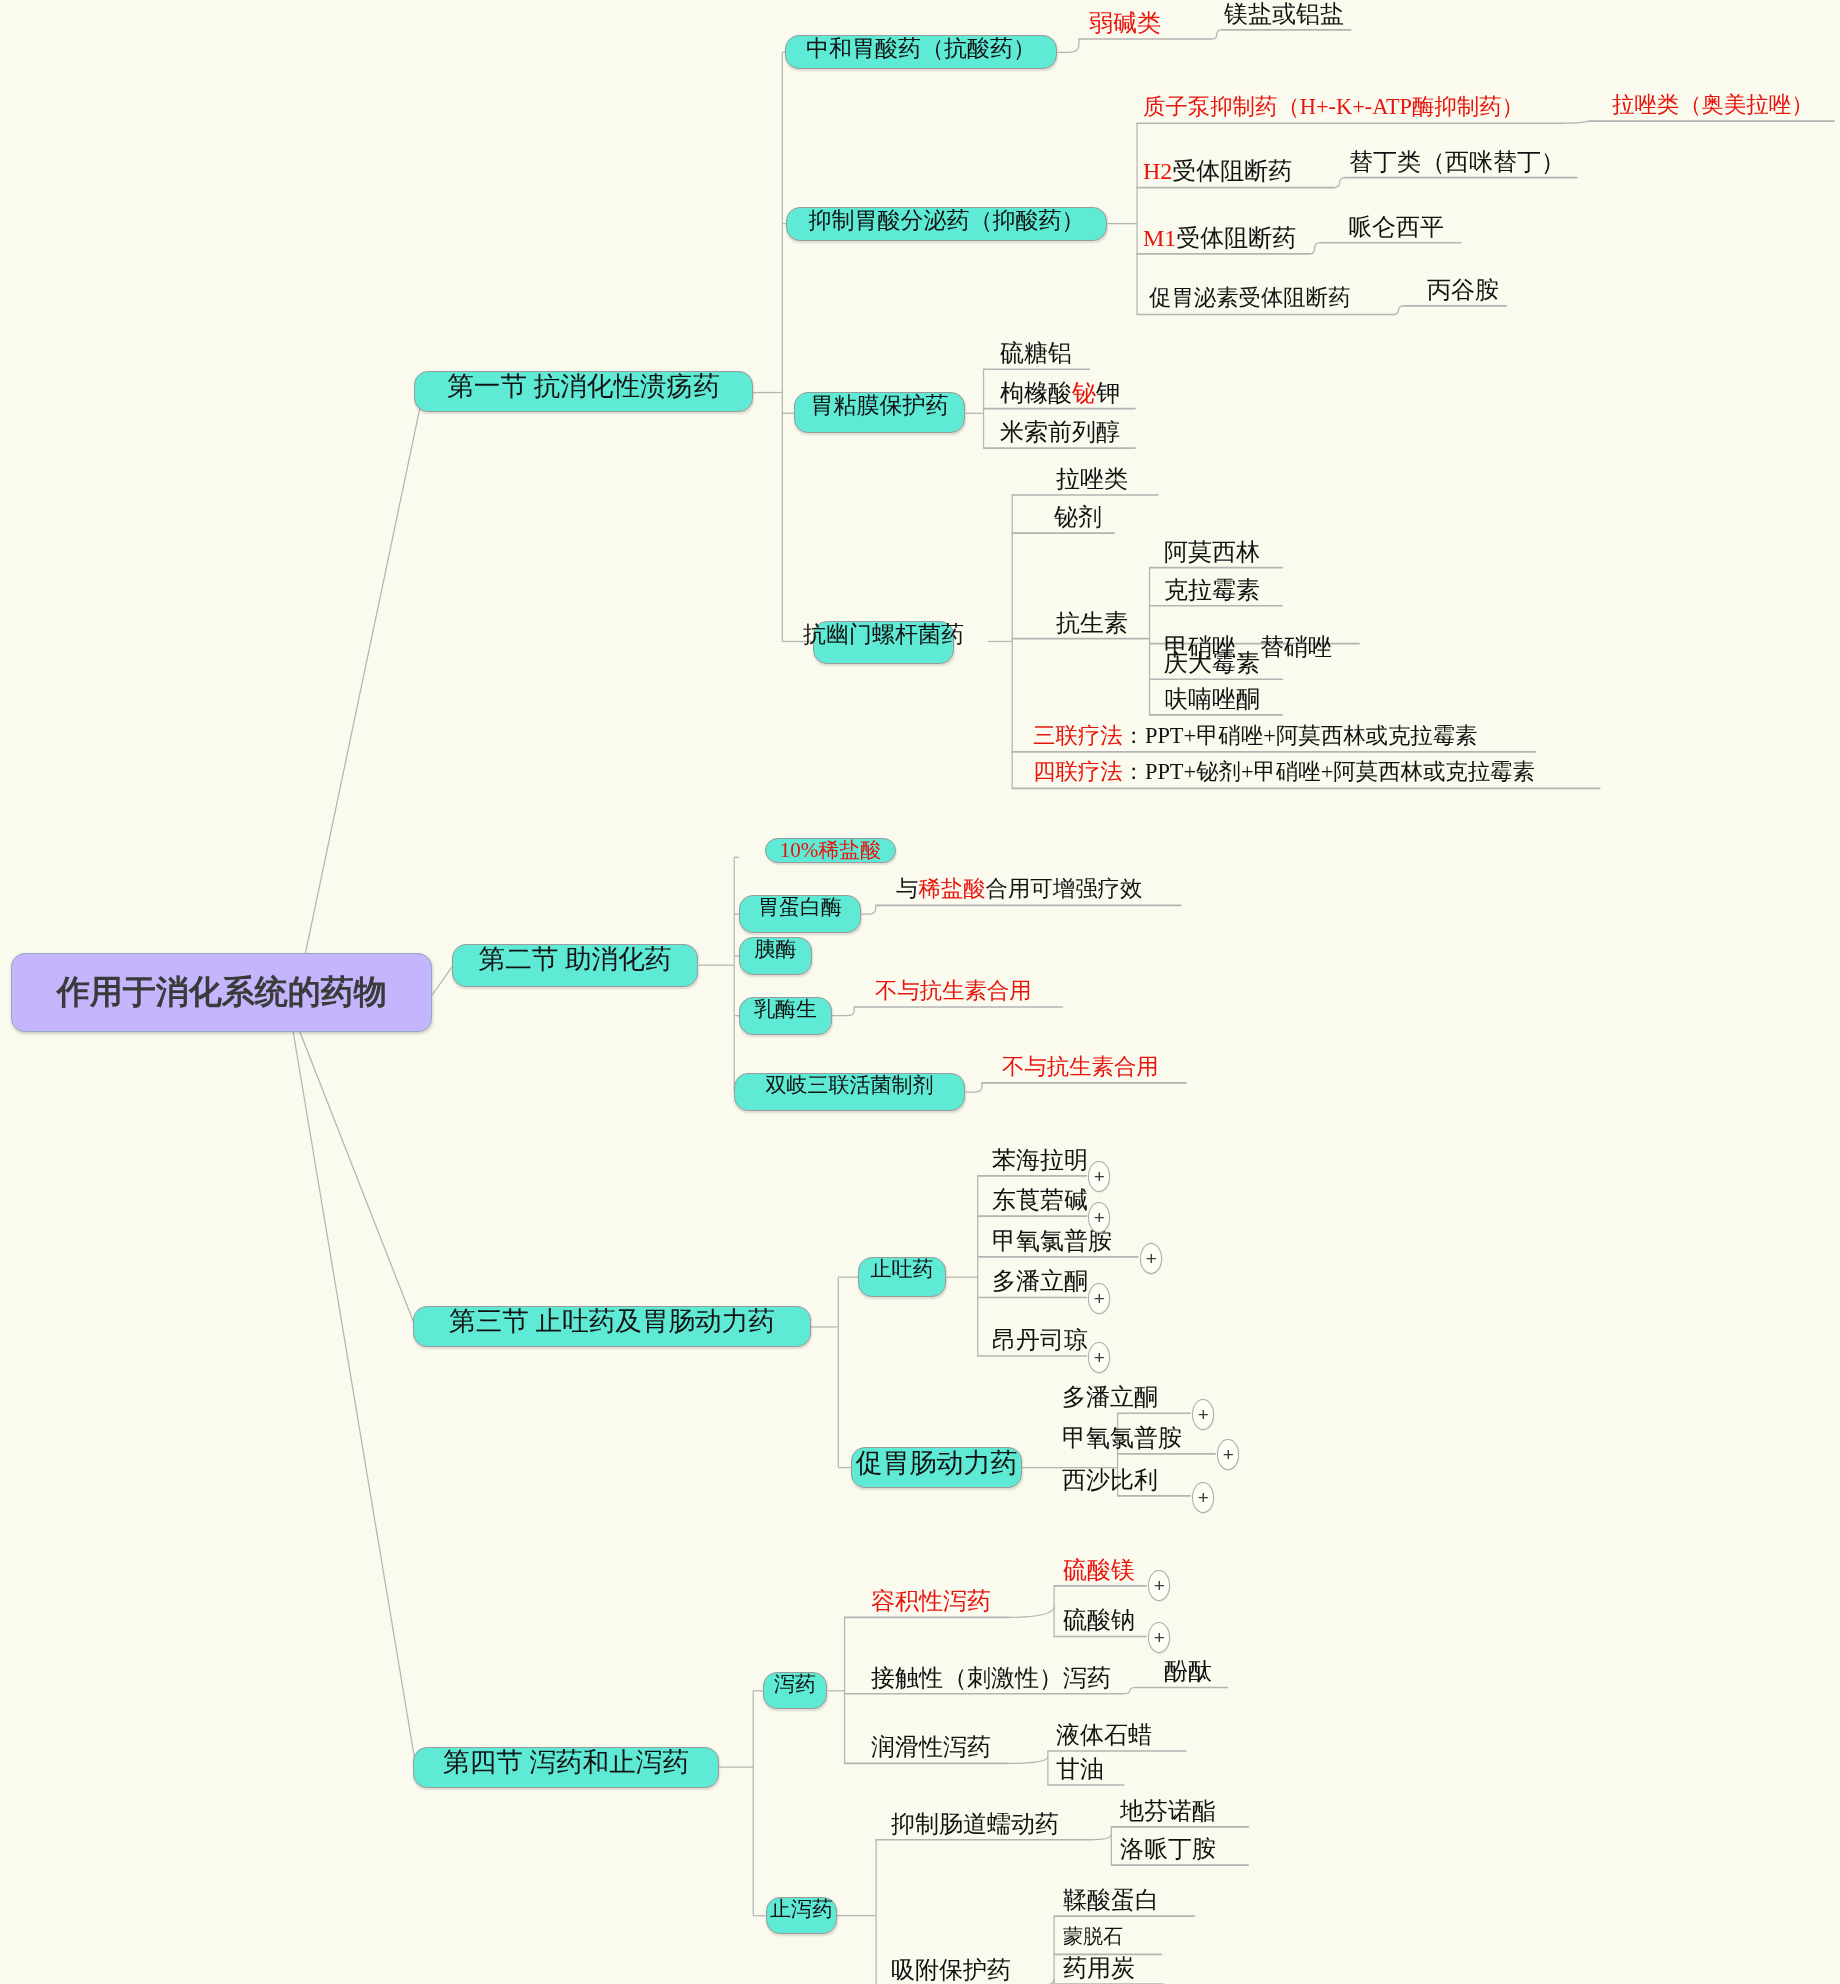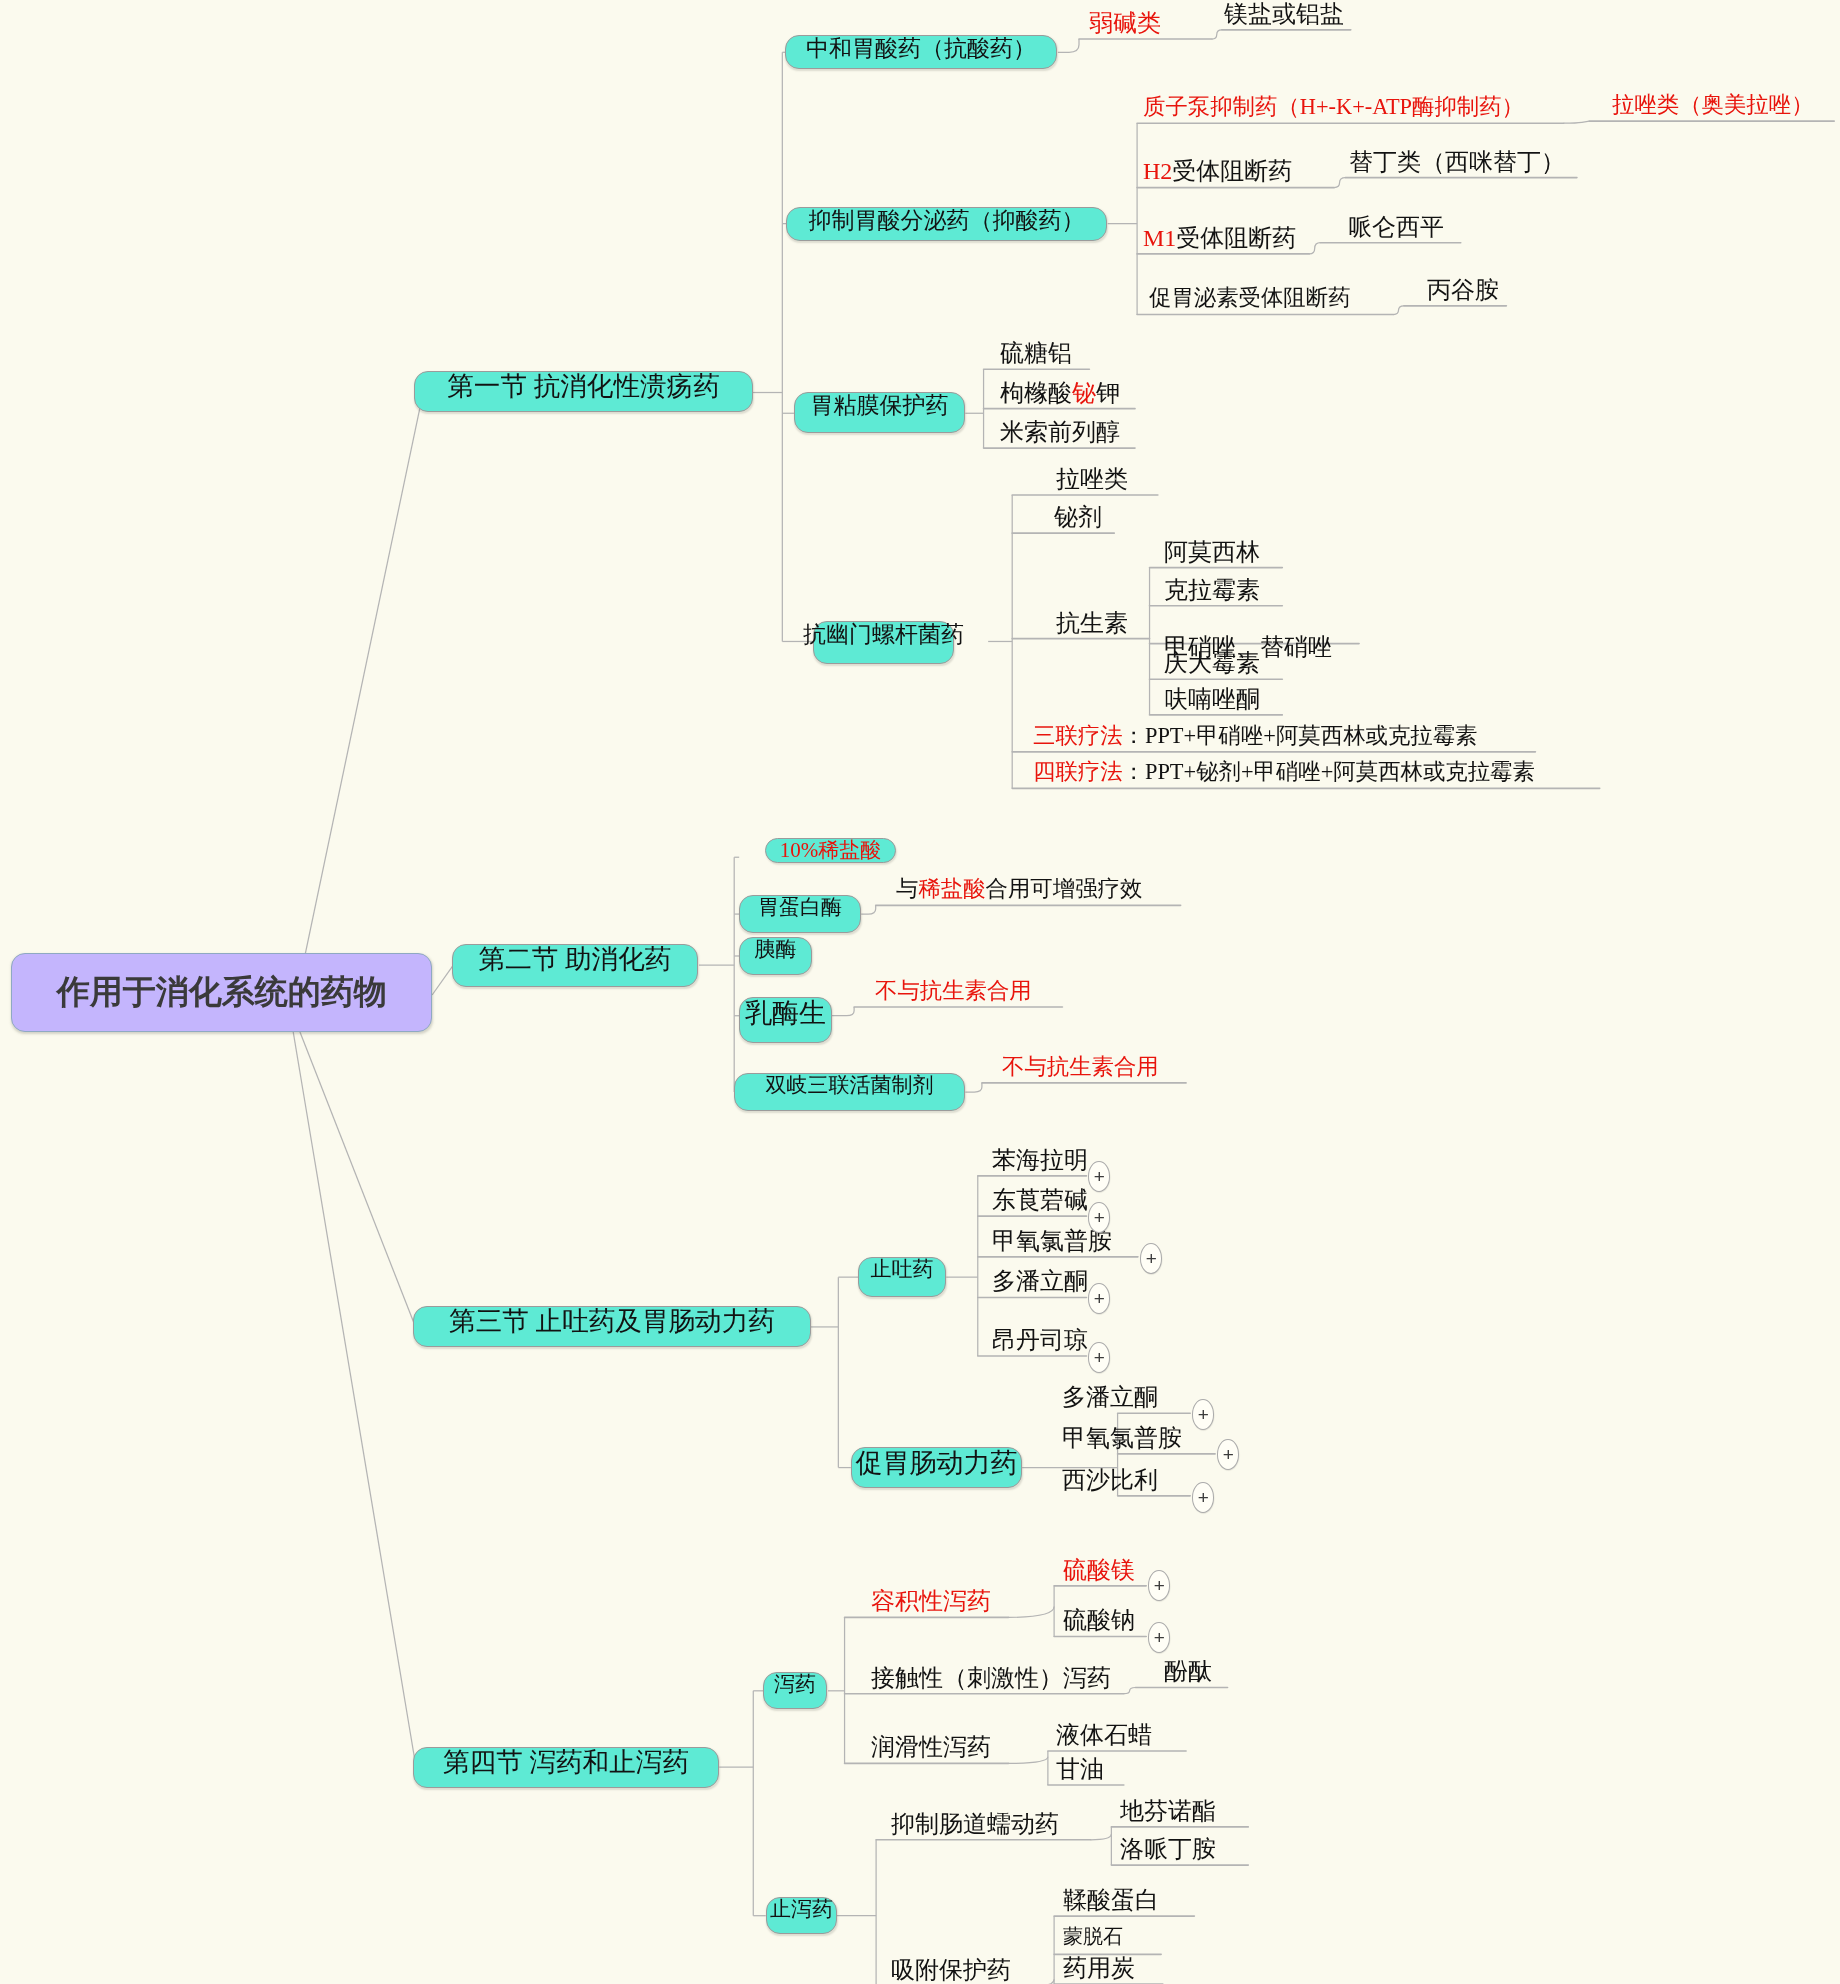--- a/index.html
+++ b/index.html
@@ -227,21 +227,21 @@
       <div class="nd box" style="left: 739px; top: 895px; font-size: 21px; width: 122px; height: 38px;">
         <span class="seg pre">胃蛋白酶</span>
         <span class="seg red"></span>
         <span class="seg post"></span>
       </div>
       <div class="nd box" style="left: 739px; top: 937px; font-size: 21px; width: 73px; height: 38px;">
         <span class="seg pre">胰酶</span>
         <span class="seg red"></span>
         <span class="seg post"></span>
       </div>
-      <div class="nd box" style="left: 739px; top: 997px; font-size: 27px; width: 93px; height: 46px;">
+      <div class="nd box" style="left: 739px; top: 997px; font-size: 21px; width: 93px; height: 38px;">
         <span class="seg pre">乳酶生</span>
         <span class="seg red"></span>
         <span class="seg post"></span>
       </div>
       <div class="nd box" style="left: 734px; top: 1073px; font-size: 21px; width: 231px; height: 38px;">
         <span class="seg pre">双岐三联活菌制剂</span>
         <span class="seg red"></span>
         <span class="seg post"></span>
       </div>
       <div class="nd box" style="left: 858px; top: 1257px; font-size: 21px; width: 88px; height: 40px;">

